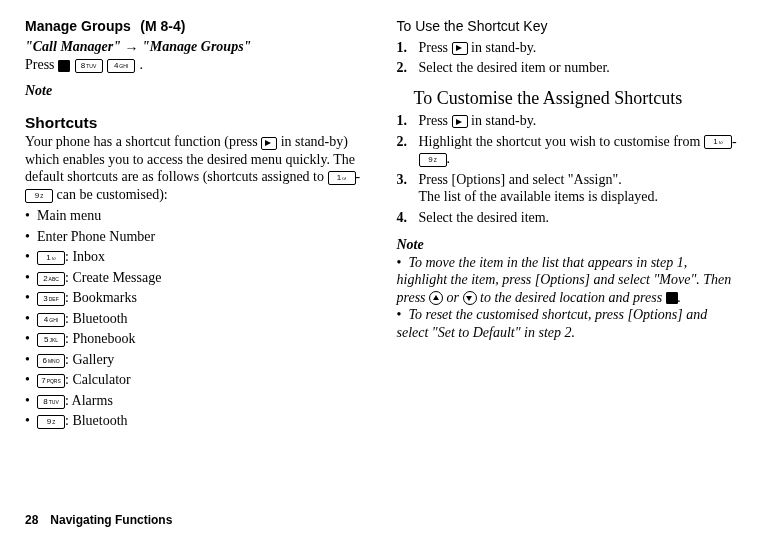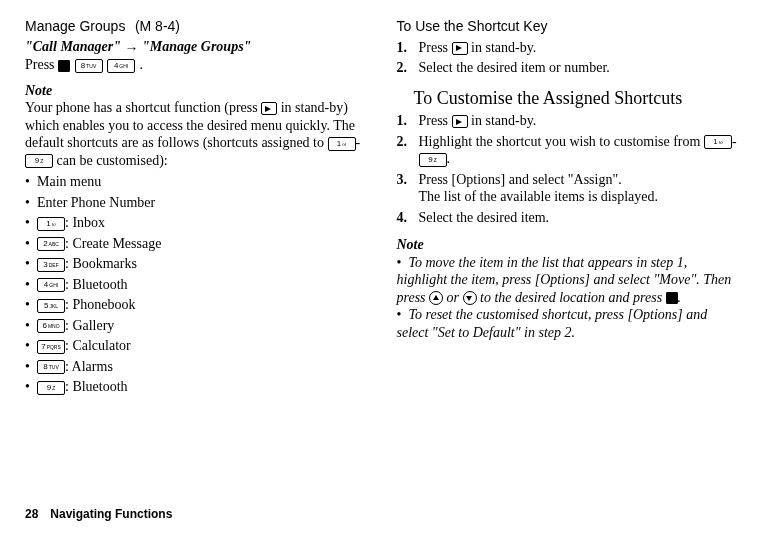--- a/index.html
+++ b/index.html
@@ -8,21 +8,21 @@
     font-family:"Times New Roman",Times,serif;
     font-size:14px;
     line-height:1.25;
     color:#000;
     box-sizing:border-box;
     padding:18px 25px 0 25px;
   }
   .cols{display:flex;gap:28px;}
   .col{width:50%;}
   .sans{font-family:Arial,Helvetica,sans-serif;}
-  .b{font-weight:normal;}
+  .b{font-weight:bold;}
   .i{font-style:italic;}
   .bi{font-weight:bold;font-style:italic;}
   .mref{font-style:normal;}
   .head-line{margin-bottom:2px;}
   .breadcrumb{margin-bottom:1px;}
   .press-line{margin-bottom:8px;}
   .note-lbl{margin-top:8px;font-style:italic;font-weight:bold;}
   .note-body{font-style:italic;}
   .note-body .bullet{display:inline-block;font-style:normal;width:12px;}
   .h2{font-family:Arial,Helvetica,sans-serif;font-weight:bold;font-size:15.5px;margin-top:14px;margin-bottom:1px;}
@@ -30,21 +30,21 @@
   ul.plain{list-style:none;padding:0;margin:4px 0 0 0;}
   ul.plain li{margin:3px 0;}
   ul.plain li .dot{display:inline-block;width:12px;}
   ol.steps{list-style:none;padding:0;margin:2px 0 0 0;}
   ol.steps li{display:flex;margin:3px 0;}
   ol.steps li .num{font-weight:bold;width:22px;flex:0 0 22px;}
   ol.steps li .body{flex:1;}
   .sub{margin-left:22px;margin-top:2px;}
   .section-h{font-family:Arial,Helvetica,sans-serif;font-size:14px;margin-top:0;margin-bottom:2px;}
   .section-h2{font-family:Liberation Serif, serif;font-size:18px;margin-top:10px;margin-bottom:2px;margin-left:17px;}
-  .footer{position:absolute;bottom:30px;left:25px;font-family:Arial,Helvetica,sans-serif;font-weight:bold;font-size:12px;}
+  .footer{position:absolute;bottom:24px;left:25px;font-family:Arial,Helvetica,sans-serif;font-weight:bold;font-size:12px;}
   .footer .page{display:inline-block;margin-right:12px;}
   
   .key{display:inline-block;vertical-align:middle;border:1px solid #000;border-radius:2px;min-width:16px;height:12px;line-height:12px;font-size:8px;font-family:Arial,Helvetica,sans-serif;text-align:center;padding:0 2px;background:#fff;box-sizing:content-box;position:relative;}
   .key.sq{width:10px;height:10px;min-width:10px;padding:0;background:#000;border-radius:1px;}
   .key.wide{min-width:22px;letter-spacing:0;}
   .key .sup{font-size:5px;vertical-align:top;margin-left:1px;}
   .key-arrow{display:inline-block;vertical-align:middle;width:14px;height:11px;border:1px solid #000;border-radius:2px;position:relative;background:#fff;}
   .key-arrow::after{content:"";position:absolute;left:3px;top:2.5px;width:0;height:0;border-top:3px solid transparent;border-bottom:3px solid transparent;border-left:6px solid #000;}
   .circ{display:inline-block;vertical-align:middle;width:12px;height:12px;border:1px solid #000;border-radius:50%;position:relative;background:#fff;}
   .circ.up::after{content:"";position:absolute;left:2.5px;top:3px;width:0;height:0;border-left:3.5px solid transparent;border-right:3.5px solid transparent;border-bottom:5px solid #000;}
@@ -68,20 +68,21 @@
       <span>Press </span>
       <span class="seq">
         <span class="key sq"></span>
         <span class="key wide"><span>8</span><span class="sup">TUV</span></span>
         <span class="key wide"><span>4</span><span class="sup">GHI</span></span>
       </span><span>.</span>
     </p>
 
     <p class="note-lbl">Note</p>
 
+    <p class="h2">Shortcuts</p>
     <p>
       <span>Your phone has a shortcut function (press </span><span class="key-arrow"></span><span> in stand-by) which enables you to access the desired menu quickly. The default shortcuts are as follows (shortcuts assigned to </span><span class="key wide"><span>1</span><span class="sup">ω</span></span><span>-</span><span class="key wide"><span>9</span><span class="sup">Z</span></span><span> can be customised):</span>
     </p>
 
     <ul class="plain">
       <li><span class="dot">•</span><span>Main menu</span></li>
       <li><span class="dot">•</span><span>Enter Phone Number</span></li>
       <li><span class="dot">•</span><span class="key wide"><span>1</span><span class="sup">ω</span></span><span>: Inbox</span></li>
       <li><span class="dot">•</span><span class="key wide"><span>2</span><span class="sup">ABC</span></span><span>: Create Message</span></li>
       <li><span class="dot">•</span><span class="key wide"><span>3</span><span class="sup">DEF</span></span><span>: Bookmarks</span></li>

